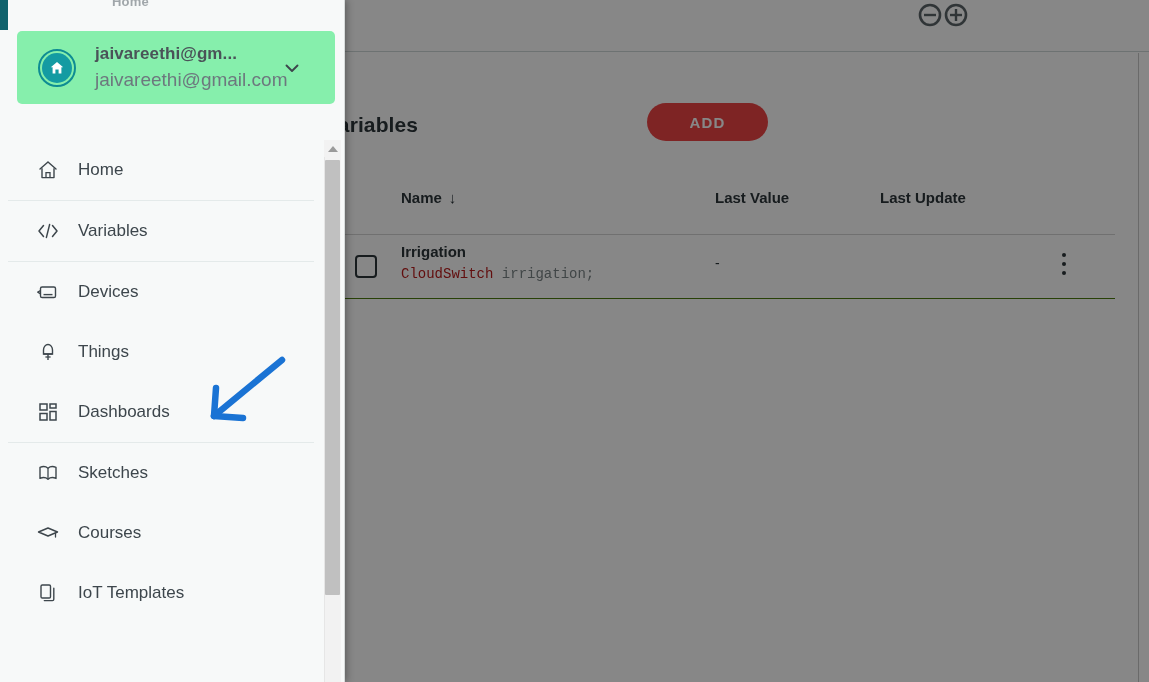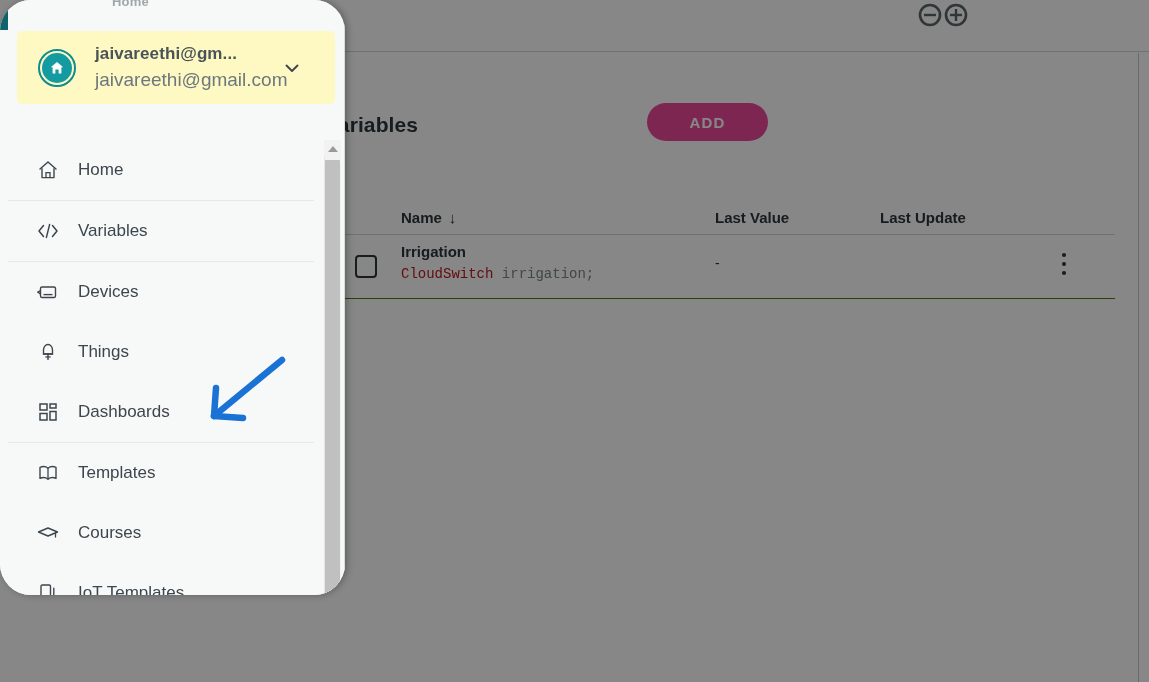--- a/index.html
+++ b/index.html
@@ -38,37 +38,37 @@
     position: absolute; left: 0px; top: 50px; width: 1138px; height: 62px;
   }
   .section-title {
     position: absolute; left: 258px; top: 10px;
     font-size: 21px; font-weight: bold; color: #2c353a;
     letter-spacing: .1px;
   }
   .add-button {
     position: absolute; left: 646px; top: 0px;
     width: 121px; height: 38px; border-radius: 19px;
-    background: #ec4899;
+    background: #ef4444;
     color: #ffffff;
     font-size: 15px; font-weight: bold; letter-spacing: 1.1px;
     display: flex; align-items: center; justify-content: center;
     border: none; cursor: pointer;
     font-family: "Liberation Sans", sans-serif;
   }
 
   
   .var-table { position: absolute; left: 0px; top: 128px; width: 1138px; }
   .thead {
     position: relative; height: 54px;
     border-bottom: 1px solid #d4d4d4;
     margin-left: 14px; margin-right: 24px;
   }
   .th {
-    position: absolute; top: 28px;
+    position: absolute; top: 8px;
     font-size: 15px; font-weight: bold; color: #2c353a;
   }
   .th.name { left: 386px; }
   .th.lastvalue { left: 700px; }
   .th.lastupdate { left: 865px; }
   .sort-arrow { display: inline-block; margin-left: 7px; font-size: 15px; }
 
   .trow {
     position: relative; height: 64px;
     border-bottom: 1px solid #4d7c0f;
@@ -104,45 +104,44 @@
 
   
   .scrim {
     position: absolute; inset: 0;
     background: rgba(0,0,0,0.47);
     pointer-events: none;
   }
 
   
   .drawer {
-    position: absolute; left: 0; top: 0; width: 345px; height: 595px;
+    position: absolute; left: 0; top: 0; width: 345px; height: 682px;
     background: #f7f9f9;
     box-shadow: 2px 0 7px rgba(0,0,0,0.30);
     overflow: hidden;
-    border-radius: 31px;
   }
   .drawer-accent {
     position: absolute; left: 0; top: 0; width: 8px; height: 30px;
     background: #10626c;
   }
   .drawer-topstrip {
     position: absolute; left: 8px; top: 0; width: 337px; height: 4px;
     background: #f7f9f9;
   }
   .clipped-title {
     position: absolute; left: 112px; top: -6px;
     font-size: 13px; font-weight: bold; color: #5a646a;
     opacity: .55;
     letter-spacing: .2px;
   }
 
   .account-card {
     position: absolute; left: 17px; top: 31px;
     width: 318px; height: 73px; border-radius: 5px;
-    background: #fef9c3;
+    background: #86efac;
   }
   .avatar-ring {
     position: absolute; left: 21px; top: 18px;
     width: 38px; height: 38px; border-radius: 50%;
     border: 2px solid #0e8c93;
     display: flex; align-items: center; justify-content: center;
   }
   .avatar-disc {
     width: 30px; height: 30px; border-radius: 50%;
     background: #149ba2;
@@ -363,21 +362,21 @@
 
         <div class="nav-sep"></div>
 
         <div class="nav-item">
           <span class="ico">
             <svg width="22" height="20" viewBox="0 0 22 20">
               <path d="M11 5.2 C8.8 3.3 5.6 3.3 3 4.4 L3 15.4 C5.6 14.3 8.8 14.3 11 16.2 C13.2 14.3 16.4 14.3 19 15.4 L19 4.4 C16.4 3.3 13.2 3.3 11 5.2 Z" fill="none" stroke="#3d464c" stroke-width="1.4" stroke-linejoin="round"></path>
               <line x1="11" y1="5.2" x2="11" y2="16.2" stroke="#3d464c" stroke-width="1.3"></line>
             </svg>
           </span>
-          <span class="label">Templates</span>
+          <span class="label">Sketches</span>
         </div>
 
         <div class="nav-item">
           <span class="ico">
             <svg width="24" height="20" viewBox="0 0 24 20">
               <path d="M12 5 L21.5 9 L12 13 L2.5 9 Z" fill="none" stroke="#3d464c" stroke-width="1.4" stroke-linejoin="round"></path>
               <path d="M19.5 9.8 L19.5 14" fill="none" stroke="#3d464c" stroke-width="1.3" stroke-linecap="round"></path>
             </svg>
           </span>
           <span class="label">Courses</span>

